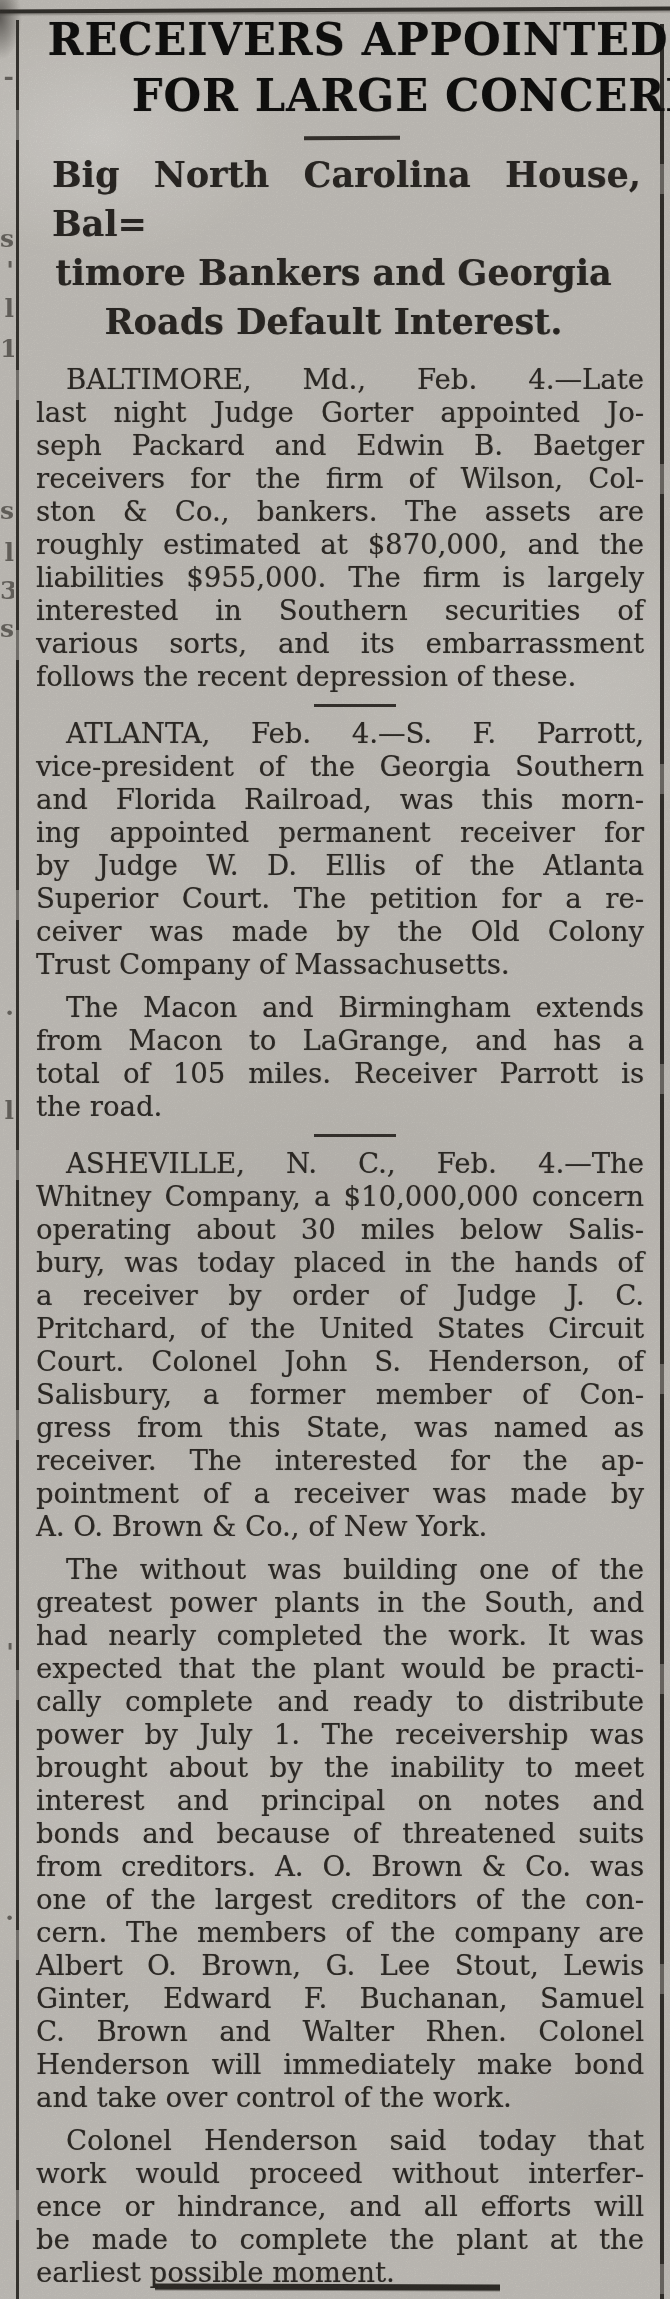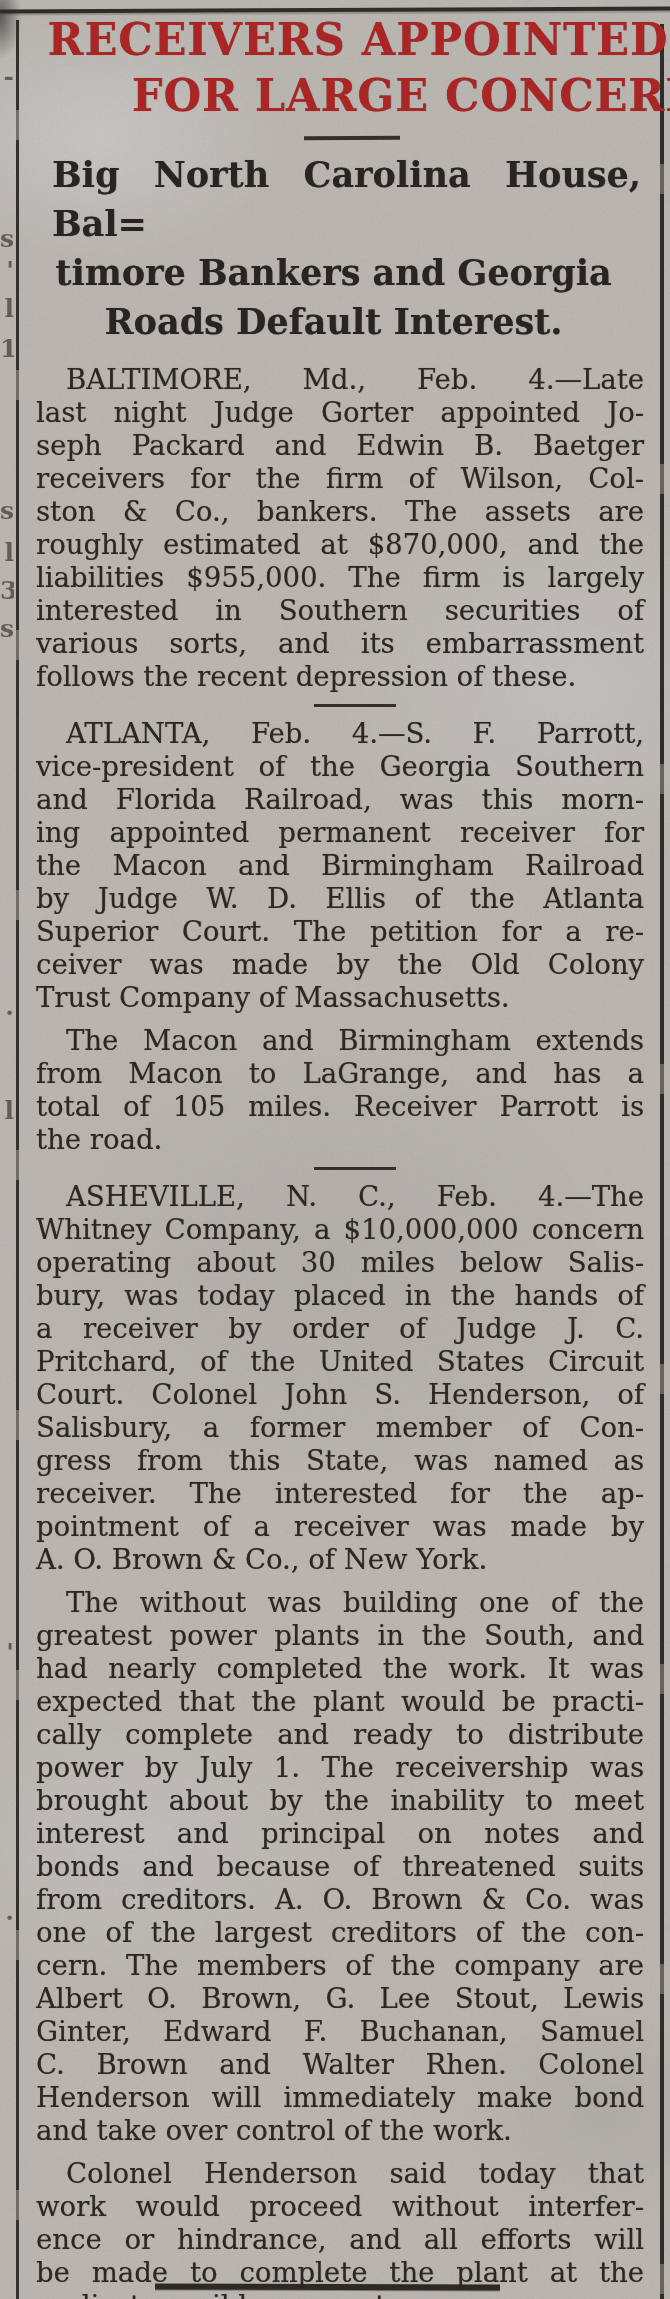--- a/index.html
+++ b/index.html
@@ -27,21 +27,21 @@
     background:repeating-linear-gradient(180deg,#2b2925 0 90px,rgba(43,41,37,.55) 90px 120px,#2b2925 120px 260px);}
   .rule-right{position:absolute;left:660px;top:24px;width:4px;bottom:0;
     background:repeating-linear-gradient(180deg,#262420 0 140px,rgba(38,36,32,.6) 140px 170px,#262420 170px 300px);}
   .rule-bottom{position:absolute;left:155px;top:2284px;width:345px;height:6px;background:#23211d;transform:rotate(.15deg);box-shadow:0 1px 0 rgba(35,33,29,.4);}
   .corner-smudge{position:absolute;left:0;top:0;width:22px;height:60px;background:radial-gradient(ellipse at 0 30%, rgba(25,23,20,.6), transparent 70%);}
 
   .column{position:absolute;left:26px;top:12px;width:628px;color:var(--ink,#211e1a);
     text-shadow:.3px .3px .7px rgba(25,22,18,.5);}
 
   
-  .headline{margin:0;font-weight:bold;font-size:44px;line-height:56px;letter-spacing:1px;color:#b91c1c;}
+  .headline{margin:0;font-weight:bold;font-size:44px;line-height:56px;letter-spacing:1px;color:#000000;}
   .headline .hl{display:block;white-space:nowrap;transform:scaleX(.98);transform-origin:left;}
   .headline .hl1{padding-left:22px;}
   .headline .hl2{padding-left:108px;}
 
   .head-divider{width:96px;height:4px;background:#2a2723;margin:12px 0 10px 278px;transform:rotate(-.4deg);}
 
   
   .subhead{margin:4px 13px 0 0;font-weight:bold;font-size:35px;line-height:49px;color:#1d1b18;}
   .subhead .sl{display:block;}
   .subhead .sl-justify{text-align:justify;text-align-last:justify;padding-left:26px;}
@@ -115,21 +115,20 @@
           <div class="line">interested in Southern securities of</div>
           <div class="line">various sorts, and its embarrassment</div>
           <div class="line last">follows the recent depression of these.</div>
         </div>
         <div class="section-divider"></div>
         <div class="para">
           <div class="line indent">ATLANTA, Feb. 4.—S. F. Parrott,</div>
           <div class="line">vice-president of the Georgia Southern</div>
           <div class="line">and Florida Railroad, was this morn-</div>
           <div class="line">ing appointed permanent receiver for</div>
-          <div class="line">the Macon and Birmingham Railroad</div>
           <div class="line">by Judge W. D. Ellis of the Atlanta</div>
           <div class="line">Superior Court. The petition for a re-</div>
           <div class="line">ceiver was made by the Old Colony</div>
           <div class="line last">Trust Company of Massachusetts.</div>
         </div>
         <div class="para">
           <div class="line indent">The Macon and Birmingham extends</div>
           <div class="line">from Macon to LaGrange, and has a</div>
           <div class="line">total of 105 miles. Receiver Parrott is</div>
           <div class="line last">the road.</div>

